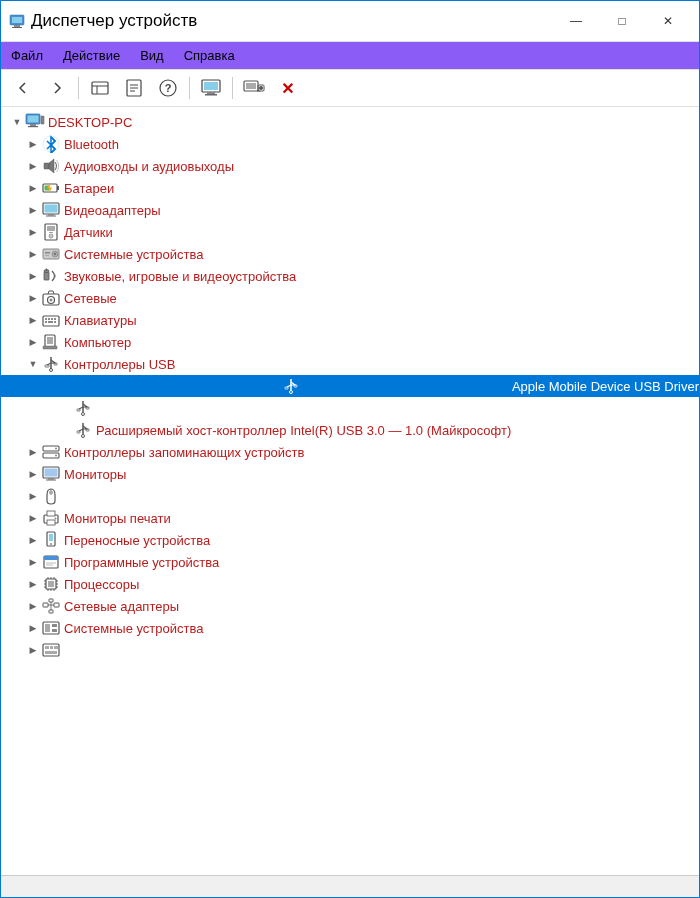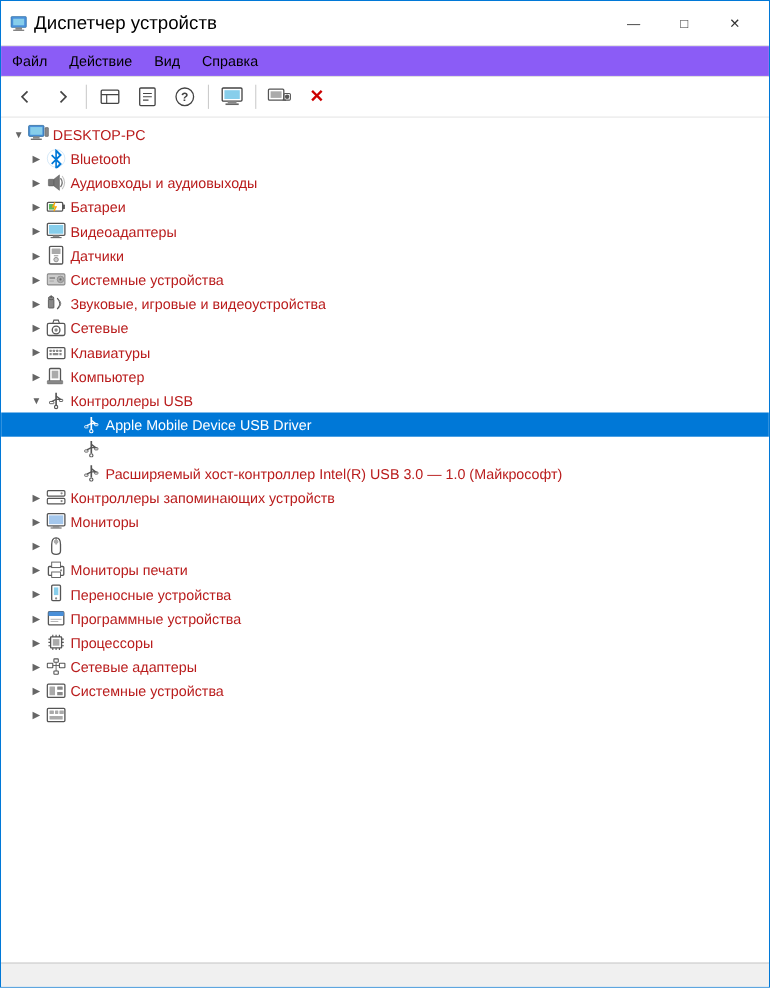--- a/index.html
+++ b/index.html
@@ -98,21 +98,21 @@
       overflow-y: auto;
       padding: 4px 0;
     }
     .tree-item {
       display: flex;
       align-items: center;
       padding: 2px 0;
       cursor: pointer;
       white-space: nowrap;
     }
-    .tree-item.selected { background: #0078d7; color: #fff; }
+    .tree-item.selected { background: #0078d7; color: #fff; justify-content: space-between; }
     .tree-item.selected .item-text { color: #fff; }
     .expand-arrow {
       width: 16px;
       height: 16px;
       display: inline-flex;
       align-items: center;
       justify-content: center;
       font-size: 9px;
       color: #666;
       flex-shrink: 0;

